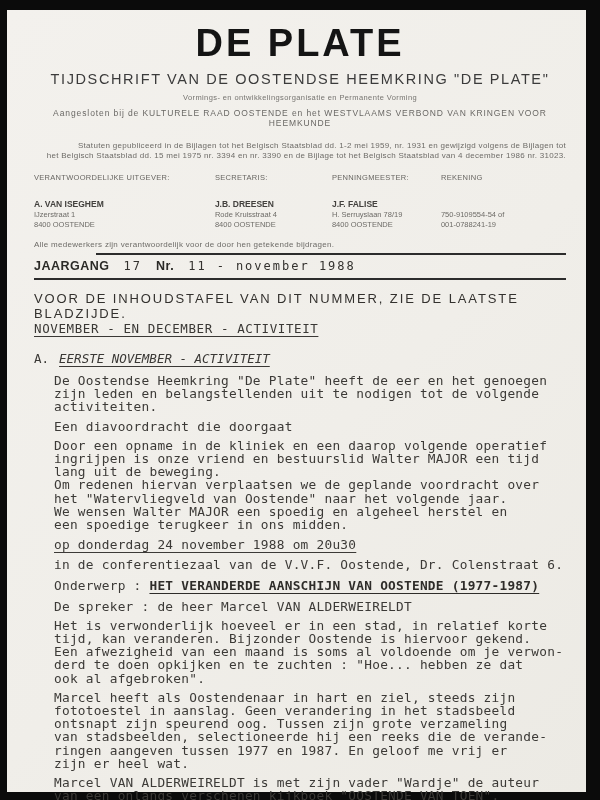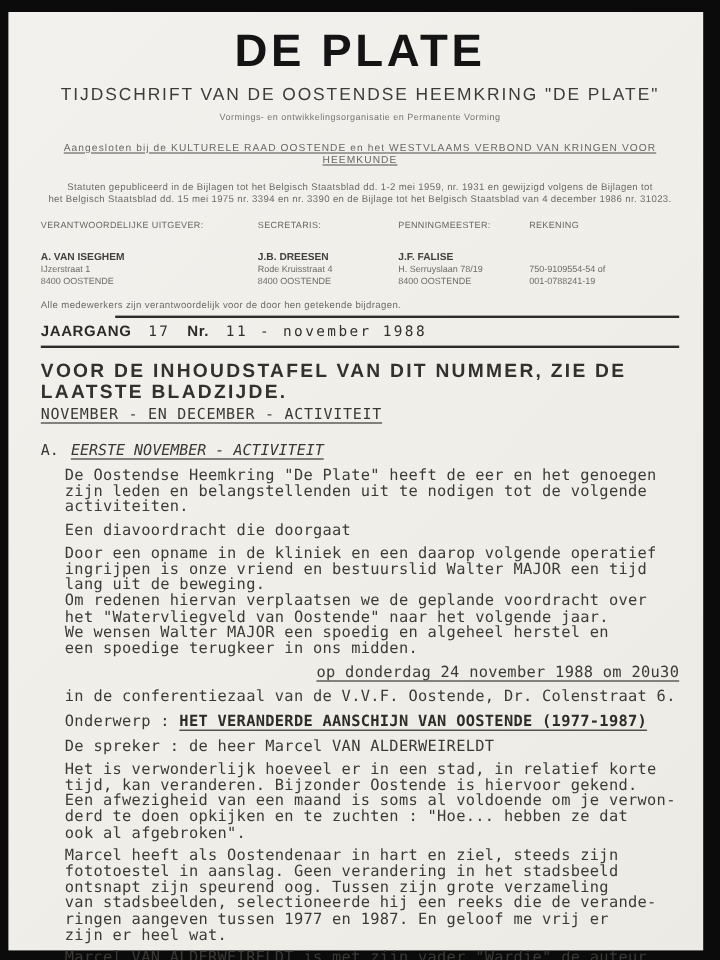--- a/index.html
+++ b/index.html
@@ -25,25 +25,25 @@
   .m-subtitle{
     font-family:"Liberation Sans",sans-serif;font-weight:400;
     font-size:14.5px;letter-spacing:1.6px;color:#3b3b3b;margin-top:7px;
   }
   .m-org1{
     font-family:"Liberation Sans",sans-serif;font-size:7.5px;
     letter-spacing:.4px;color:#767470;margin-top:6px;
   }
   .m-org2{
     font-family:"Liberation Sans",sans-serif;font-size:8.5px;
-    letter-spacing:.9px;color:#6a6865;margin-top:16px;text-decoration:underline;
+    letter-spacing:.9px;color:#6a6865;margin-top:6px;
   }
   .m-statutes{
     font-family:"Liberation Sans",sans-serif;font-size:8px;line-height:10.5px;
-    letter-spacing:.3px;color:#6d6b67;margin-top:13px;text-align:center;
+    letter-spacing:.3px;color:#6d6b67;margin-top:13px;text-align:right;
     white-space:pre-line;
   }
   
   .officers{display:flex;margin-top:11px;text-align:left;
     font-family:"Liberation Sans",sans-serif;}
   .officer{box-sizing:border-box;padding-right:6px;}
   .officer:nth-child(1){width:34%;}
   .officer:nth-child(2){width:22%;}
   .officer:nth-child(3){width:20.5%;}
   .officer:nth-child(4){width:23.5%;}
@@ -57,37 +57,37 @@
   
   .rule1{border:0;border-top:2px solid #2c2c2c;margin:4px 0 0 62px;}
   .issue-line{margin-top:4px;font-size:12px;color:#33312e;}
   .issue-label{font-family:"Liberation Sans",sans-serif;font-weight:bold;
     font-size:12.5px;color:#2b2a27;letter-spacing:.5px;}
   .issue-val{font-family:"DejaVu Sans Mono",monospace;font-size:12px;letter-spacing:2px;}
   .sp1{display:inline-block;width:14px;} .sp2{display:inline-block;width:10px;}
   .rule2{border:0;border-top:2px solid #2c2c2c;margin:5px 0 0 0;}
   
   .toc-notice{
-    font-family:"Liberation Sans",sans-serif;font-size:16px;
-    letter-spacing:1.9px;color:#33312e;margin-top:11px;font-weight:bold;
+    font-family:"Liberation Sans",sans-serif;font-size:13px;
+    letter-spacing:1.9px;color:#33312e;margin-top:11px;
   }
   .section-heading{
     font-size:12.5px;letter-spacing:.6px;color:#3a3835;
     text-decoration:underline;text-underline-offset:3px;
   }
   .item-heading{margin-top:15px;font-size:12.5px;color:#3a3835;}
   .item-heading .u{text-decoration:underline;text-underline-offset:3px;
     font-style:italic;margin-left:10px;}
   
   .body{margin-top:8px;padding-left:20px;}
   .para{
     font-size:12.8px;line-height:13.2px;letter-spacing:.25px;
     color:#3c3a37;white-space:pre-line;margin:0 0 6px 0;
   }
-  .centerline{text-align:right;margin:7px 0 7px 0;}
+  .centerline{text-align:left;margin:7px 0 7px 0;}
   .centerline .u{text-decoration:underline;text-underline-offset:3px;}
   .subject-line{margin:1px 0 7px 0;font-size:12.8px;letter-spacing:.25px;color:#3c3a37;}
   .subject-line .u{font-weight:bold;color:#2e2c29;
     text-decoration:underline;text-underline-offset:3px;}
 </style>
 </head>
 <body>
 
 <div class="page">
 

